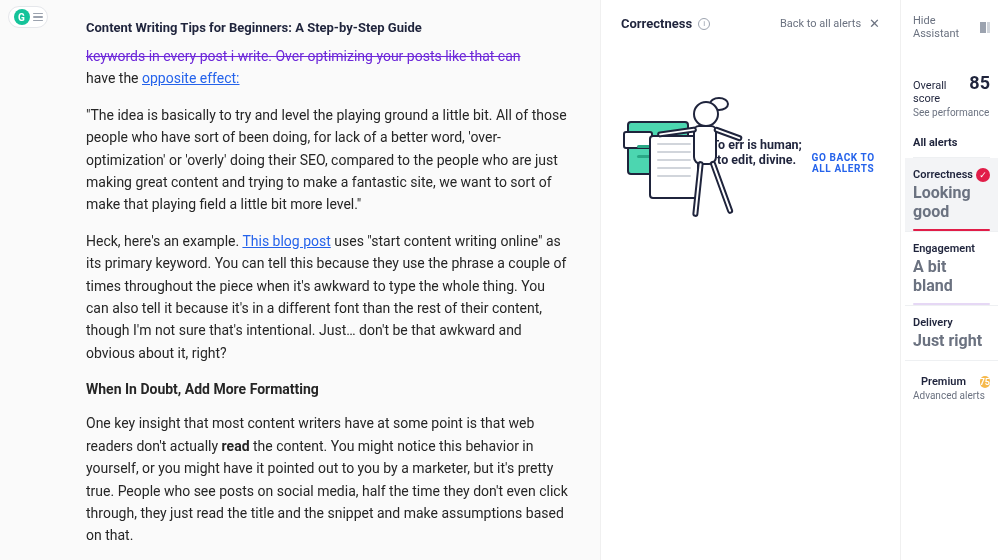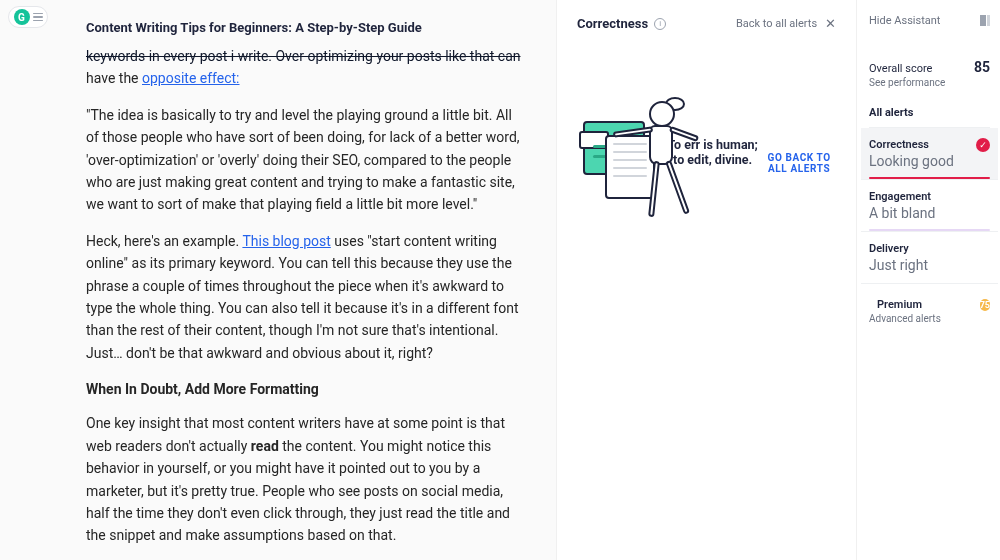--- a/index.html
+++ b/index.html
@@ -9,21 +9,21 @@
 .logo-pill { position: absolute; top: 6px; left: 8px; width: 40px; height: 22px; border: 1px solid #e5e7eb; border-radius: 16px; background: #fff; display: flex; align-items: center; justify-content: center; gap: 3px; }
 .logo-pill .g { width: 16px; height: 16px; border-radius: 50%; background: #15c39a; display: flex; align-items: center; justify-content: center; color: #fff; font-weight: 700; font-size: 10px; }
 .logo-pill .lines { display: flex; flex-direction: column; gap: 2px; }
 .logo-pill .lines span { display: block; width: 10px; height: 1.5px; background: #9ca3af; border-radius: 1px; }
 
 .main { position: absolute; top: 0; left: 0; right: 0; bottom: 0; display: flex; justify-content: flex-end; }
 .doc-col { flex: 1; padding: 20px 30px 0 86px; overflow: hidden; }
 .doc-title { font-size: 13px; font-weight: 700; color: #1f243c; margin-bottom: 10px; }
 .doc-body { font-size: 14px; line-height: 1.6; color: #262626; }
 .doc-body p { margin-bottom: 14px; }
-.strike-line { color: #0f172a; text-decoration: line-through; }
+.strike-line { color: #6d28d9; text-decoration: line-through; }
 .section-h { font-weight: 700; font-size: 14px; margin: 10px 0 12px; }
 
 .alert-col { width: 300px; border-left: 1px solid #f0f0f0; background: #fff; padding: 16px 20px 0 20px; display: flex; flex-direction: column; }
 .alert-head { display: flex; align-items: center; justify-content: space-between; margin-bottom: 30px; }
 .alert-head-left { display: flex; align-items: center; gap: 6px; }
 .alert-head-left .title { font-weight: 700; font-size: 13px; }
 .info-icon { width: 12px; height: 12px; border: 1px solid #9ca3af; border-radius: 50%; font-size: 8px; color: #9ca3af; display: flex; align-items: center; justify-content: center; }
 .alert-head-right { display: flex; align-items: center; gap: 8px; font-size: 11px; color: #6b7280; }
 .close-x { font-size: 13px; color: #6b7280; cursor: pointer; }
 
@@ -40,36 +40,36 @@
 .head { position: absolute; width: 26px; height: 26px; border: 2px solid #1f243c; border-radius: 50% 50% 50% 50%; background: #fff; top: 0; left: 28px; }
 .hair { position: absolute; width: 20px; height: 14px; border: 2px solid #1f243c; border-radius: 50%; background: #fff; top: -4px; left: 44px; }
 .torso { position: absolute; width: 24px; height: 40px; border: 2px solid #1f243c; background: #fff; top: 24px; left: 28px; border-radius: 6px 6px 8px 8px; }
 .arm-l { position: absolute; width: 40px; height: 6px; border: 2px solid #1f243c; background: #fff; top: 28px; left: -8px; border-radius: 4px; transform: rotate(-8deg); }
 .arm-r { position: absolute; width: 30px; height: 6px; border: 2px solid #1f243c; background: #fff; top: 30px; left: 48px; border-radius: 4px; transform: rotate(20deg); }
 .leg-l { position: absolute; width: 6px; height: 56px; border: 2px solid #1f243c; background: #fff; top: 60px; left: 30px; border-radius: 4px; transform: rotate(6deg); }
 .leg-r { position: absolute; width: 6px; height: 56px; border: 2px solid #1f243c; background: #fff; top: 60px; left: 44px; border-radius: 4px; transform: rotate(-20deg); transform-origin: top; }
 .quote { font-size: 12.5px; font-weight: 700; text-align: center; margin-bottom: 22px; }
 .go-back { font-size: 10px; font-weight: 700; letter-spacing: 0.6px; color: #2563eb; text-align: center; cursor: pointer; }
 
-.side-col { width: 144px; background: #fff; border-left: 1px solid #f0f0f0; padding: 14px 10px 0 12px; font-size: 11px; color: #1f243c; }
+.side-col { width: 100px; background: #fff; border-left: 1px solid #f0f0f0; padding: 14px 10px 0 12px; font-size: 11px; color: #1f243c; }
 .hide-row { display: flex; align-items: center; justify-content: space-between; margin-bottom: 14px; color: #6b7280; }
 .hide-row .bars { display: flex; gap: 1px; }
 .hide-row .bars span { width: 3px; height: 11px; background: #d1d5db; }
 .hide-row .bars span:first-child { background: #9ca3af; width: 6px; }
 .score-row { display: flex; align-items: baseline; justify-content: space-between; margin-top: 32px; }
 .score-row .lbl { font-size: 11px; }
-.score-row .val { font-size: 14px; font-weight: 700; }
+.score-row .val { font-size: 18px; font-weight: 700; }
 .sub { font-size: 10px; color: #6b7280; margin-top: 2px; }
 .group { margin-top: 18px; padding-bottom: 10px; }
 .group.bordered { border-bottom: 1px solid #eef0f2; }
 .group .title { font-size: 11px; font-weight: 600; }
 .all-alerts { margin-top: 18px; font-size: 11px; font-weight: 700; padding-bottom: 8px; border-bottom: 1px solid #eef0f2; }
 .cat { position: relative; padding: 10px 8px 10px 8px; margin: 0 -8px; border-bottom: 1px solid #eef0f2; cursor: pointer; }
 .cat .name { font-size: 11px; font-weight: 600; }
-.cat .state { font-size: 14px; color: #6b7280; margin-top: 2px; }
+.cat .state { font-size: 16px; color: #6b7280; margin-top: 2px; font-weight: bold; }
 .cat .bar { position: absolute; left: 8px; right: 8px; bottom: 0; height: 2px; border-radius: 1px; }
 .cat.sel { background: #f3f4f6; }
 .cat.sel .bar { background: #e11d48; }
 .cat.clarity .bar { background: #bfe3f7; }
 .cat.engagement .bar { background: #e6d8f5; }
 .cat.delivery .bar { background: transparent; }
 .check { position: absolute; right: 8px; top: 10px; width: 14px; height: 14px; border-radius: 50%; background: #e11d48; display: flex; align-items: center; justify-content: center; color: #fff; font-size: 9px; }
 .premium { margin-top: 14px; display: flex; align-items: center; justify-content: space-between; }
 .premium .name { font-size: 11px; font-weight: 600; padding-left: 8px; }
 .badge { background: #f6b94b; color: #fff; font-size: 9px; font-weight: 700; padding: 1px 0; border-radius: 8px; }

